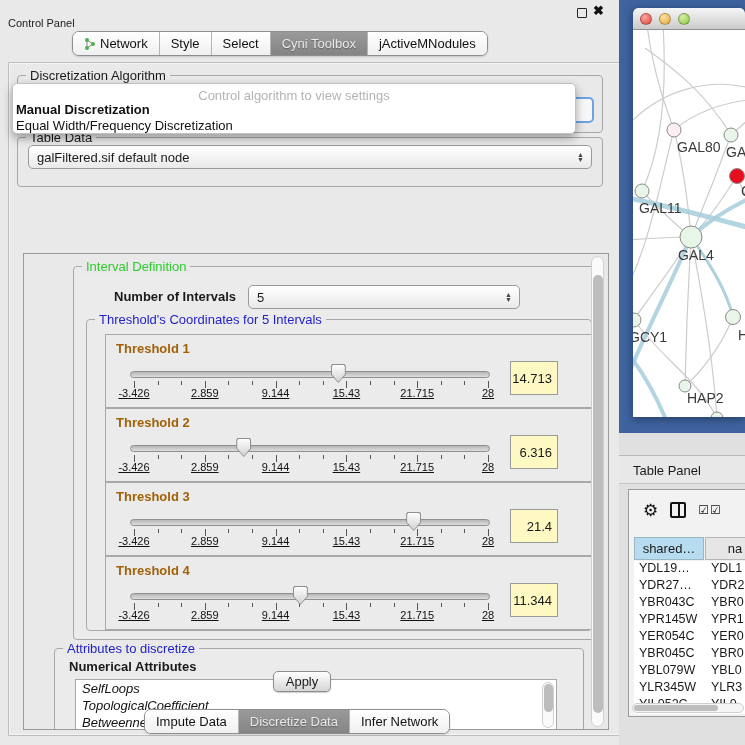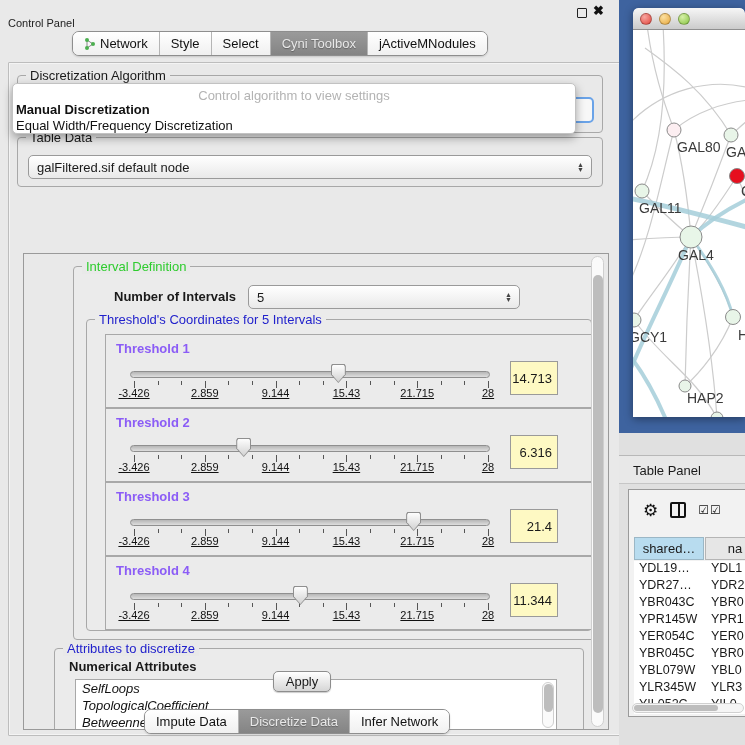--- a/index.html
+++ b/index.html
@@ -31,21 +31,21 @@
   .combo { position:absolute; border:1px solid #9a9a9a; border-radius:5px; background:linear-gradient(#ffffff,#e9e9e9); font-size:13px; display:flex; align-items:center; padding:0 22px 0 8px; }
   .combo .arrows { position:absolute; right:7px; top:50%; transform:translateY(-50%); display:flex; flex-direction:column; line-height:5px; font-size:7px; color:#444; }
 
   
   #scroll-panel { left:14px; top:190px; width:586px; height:477px; border:1px solid #9a9a9a; background:#e9e9e9; overflow:hidden; }
   .vscroll { position:absolute; background:#fafafa; border:1px solid #cfcfcf; border-radius:7px; }
   .vthumb { position:absolute; left:1px; background:#bdbdbd; border-radius:6px; }
 
   
   .thr-panel { position:absolute; left:18px; width:494px; height:74px; border:1px solid #a8a8a8; background:#ebebeb; }
-  .thr-title { position:absolute; left:10px; top:6px; font-size:13px; font-weight:bold; color:#8b5cf6; }
+  .thr-title { position:absolute; left:10px; top:6px; font-size:13px; font-weight:bold; color:#a16207; }
   .thr-track { position:absolute; left:24px; top:36px; width:360px; height:7px; border:1px solid #8f8f8f; border-radius:4px; background:linear-gradient(#b6b6b6,#dedede); }
   .thr-thumb { position:absolute; top:29px; width:15px; height:19px; }
   .thr-thumb .outer { width:100%; height:100%; background:#8f8f8f; clip-path:polygon(8% 0,92% 0,100% 10%,100% 55%,50% 100%,0 55%,0 10%); }
   .thr-thumb .inner { position:absolute; left:1px; top:1px; right:1px; bottom:1px; background:linear-gradient(#fdfdfd,#d2d2d2); clip-path:polygon(8% 0,92% 0,100% 10%,100% 55%,50% 100%,0 55%,0 10%); }
   .tick { position:absolute; width:1px; background:#555; }
   .tick-label { position:absolute; top:52px; font-size:11px; color:#111; transform:translateX(-50%); white-space:nowrap;text-decoration:underline; }
   .thr-value { position:absolute; left:404px; top:26px; width:48px; height:34px; background:#fef9c3; border:1px solid #9a9a9a; font-size:13px; text-align:right; padding:9px 5px 0 0; }
 
   
   #attr-list { position:absolute; left:20px; top:30px; width:482px; height:52px; background:#fff; border:1px solid #a8a8a8; overflow:hidden;font-style:italic; }
@@ -123,21 +123,21 @@
   </div>
 
 <div class="abs" id="outer-box">
 
   <div class="group" style="left:8px; top:12px; width:586px; height:58px;">
     <span class="group-label lbl-black">Discretization Algorithm</span>
   </div>
 
   <div class="group" style="left:8px; top:74px; width:586px; height:50px;">
     <span class="group-label lbl-black">Table Data</span>
-    <div class="combo" style="left:10px; top:17px; width:564px; height:24px;">
+    <div class="combo" style="left:10px; top:7px; width:564px; height:24px;">
       <span>galFiltered.sif default node</span>
       <span class="arrows">
           <span>▲</span>
           <span>▼</span>
         </span>
     </div>
   </div>
 
   <div class="abs" id="scroll-panel">
 

